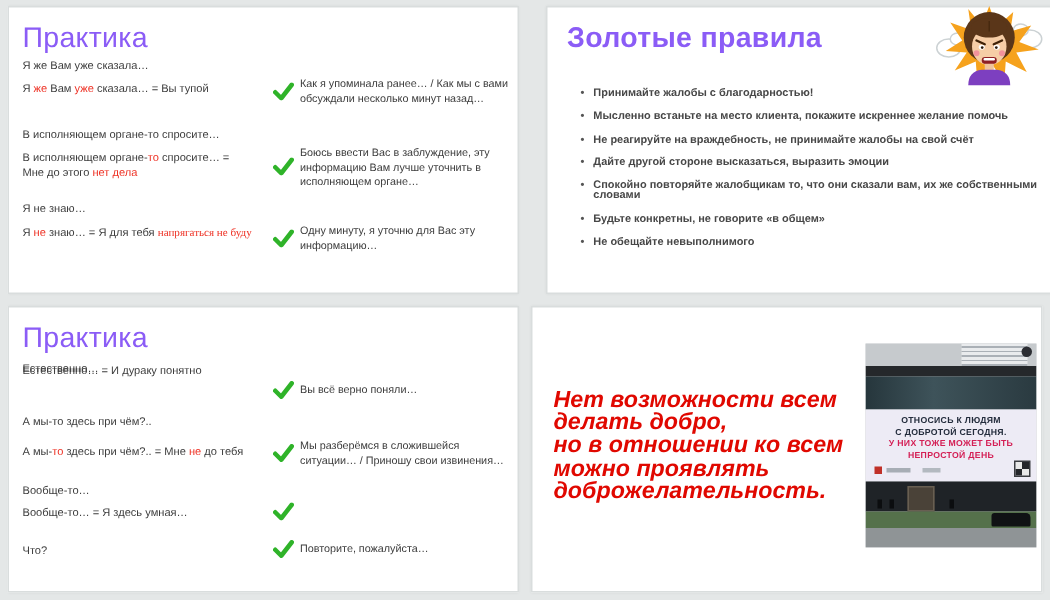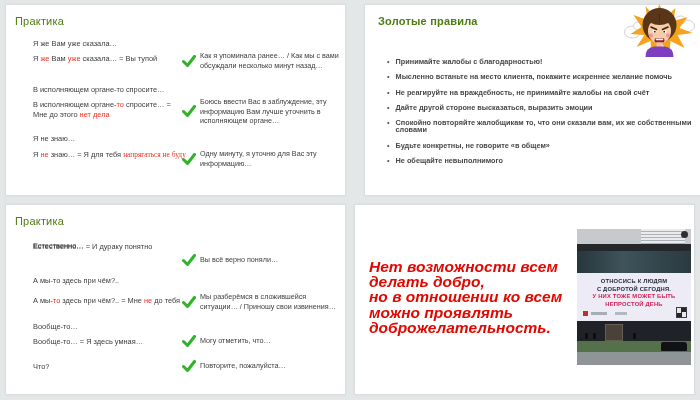--- a/index.html
+++ b/index.html
@@ -3,23 +3,23 @@
 <meta charset="utf-8">
 <style>
   html,body{margin:0;padding:0;}
   body{font-family:"Liberation Sans","DejaVu Sans",sans-serif;}
   .canvas{position:relative;width:700px;height:400px;background:#e4e7e7;overflow:hidden;}
   .slide{position:absolute;background:#ffffff;border:1px solid #d9dddd;box-sizing:border-box;box-shadow:0 0 2px rgba(0,0,0,.06);}
   .s1{left:5px;top:4px;width:341px;height:192px;}
   .s2{left:364px;top:4px;width:341px;height:192px;font-weight:bold;}
   .s3{left:5px;top:204px;width:341px;height:191px;}
   .s4{left:354px;top:204px;width:341px;height:191px;}
-  .slide-title{position:absolute;left:9px;top:10px;font-size:11px;color:#4d7c0f;letter-spacing:.2px;}
+  .slide-title{position:absolute;left:9px;top:10px;font-size:19px;color:#8b5cf6;letter-spacing:.2px;}
   .s2 .slide-title{left:13px;}
-  .ph{position:absolute;left:9px;width:172px;font-size:7.4px;line-height:1.35;color:#3c3c3c;margin-left:18px;}
+  .ph{position:absolute;left:9px;width:172px;font-size:7.4px;line-height:1.35;color:#3c3c3c;}
   .good{position:absolute;left:176px;width:162px;display:flex;align-items:center;gap:4px;}
   .gtext{font-size:7.2px;line-height:1.32;color:#3c3c3c;width:145px;}
   .check{width:14px;height:12px;flex:none;}
   .check path{stroke:var(--green);}
   
   .rules{position:absolute;left:22px;top:53px;width:305px;list-style:none;margin:0;padding:0;}
   .rules li{display:flex;gap:6px;margin-bottom:8px;font-size:7.3px;line-height:1;color:#474747;}
   .rules .dot{color:#555;font-size:7.3px;}
   
   .quote{position:absolute;left:14px;top:54px;width:218px;font-size:15.5px;font-weight:bold;font-style:italic;color:var(--quote_red);line-height:15.2px;}
@@ -140,21 +140,20 @@
         </svg>
       <div class="gtext">Мы разберёмся в сложившейся ситуации… / Приношу свои извинения…</div>
     </div>
 
     <div class="ph" style="top:117px">Вообще-то…</div>
     <div class="ph" style="top:132px">Вообще-то… = Я здесь умная…</div>
     <div class="good" style="top:130px">
       <svg class="check" viewBox="0 0 14 12">
           <path d="M1.5 6.5 L5.5 10.5 L12.5 1.5" fill="none" stroke-width="3" stroke-linecap="round" stroke-linejoin="round"></path>
         </svg>
-      <div class="gtext">Могу отметить, что…</div>
     </div>
 
     <div class="ph" style="top:157px">Что?</div>
     <div class="good" style="top:155px">
       <svg class="check" viewBox="0 0 14 12">
           <path d="M1.5 6.5 L5.5 10.5 L12.5 1.5" fill="none" stroke-width="3" stroke-linecap="round" stroke-linejoin="round"></path>
         </svg>
       <div class="gtext">Повторите, пожалуйста…</div>
     </div>
   </div>

